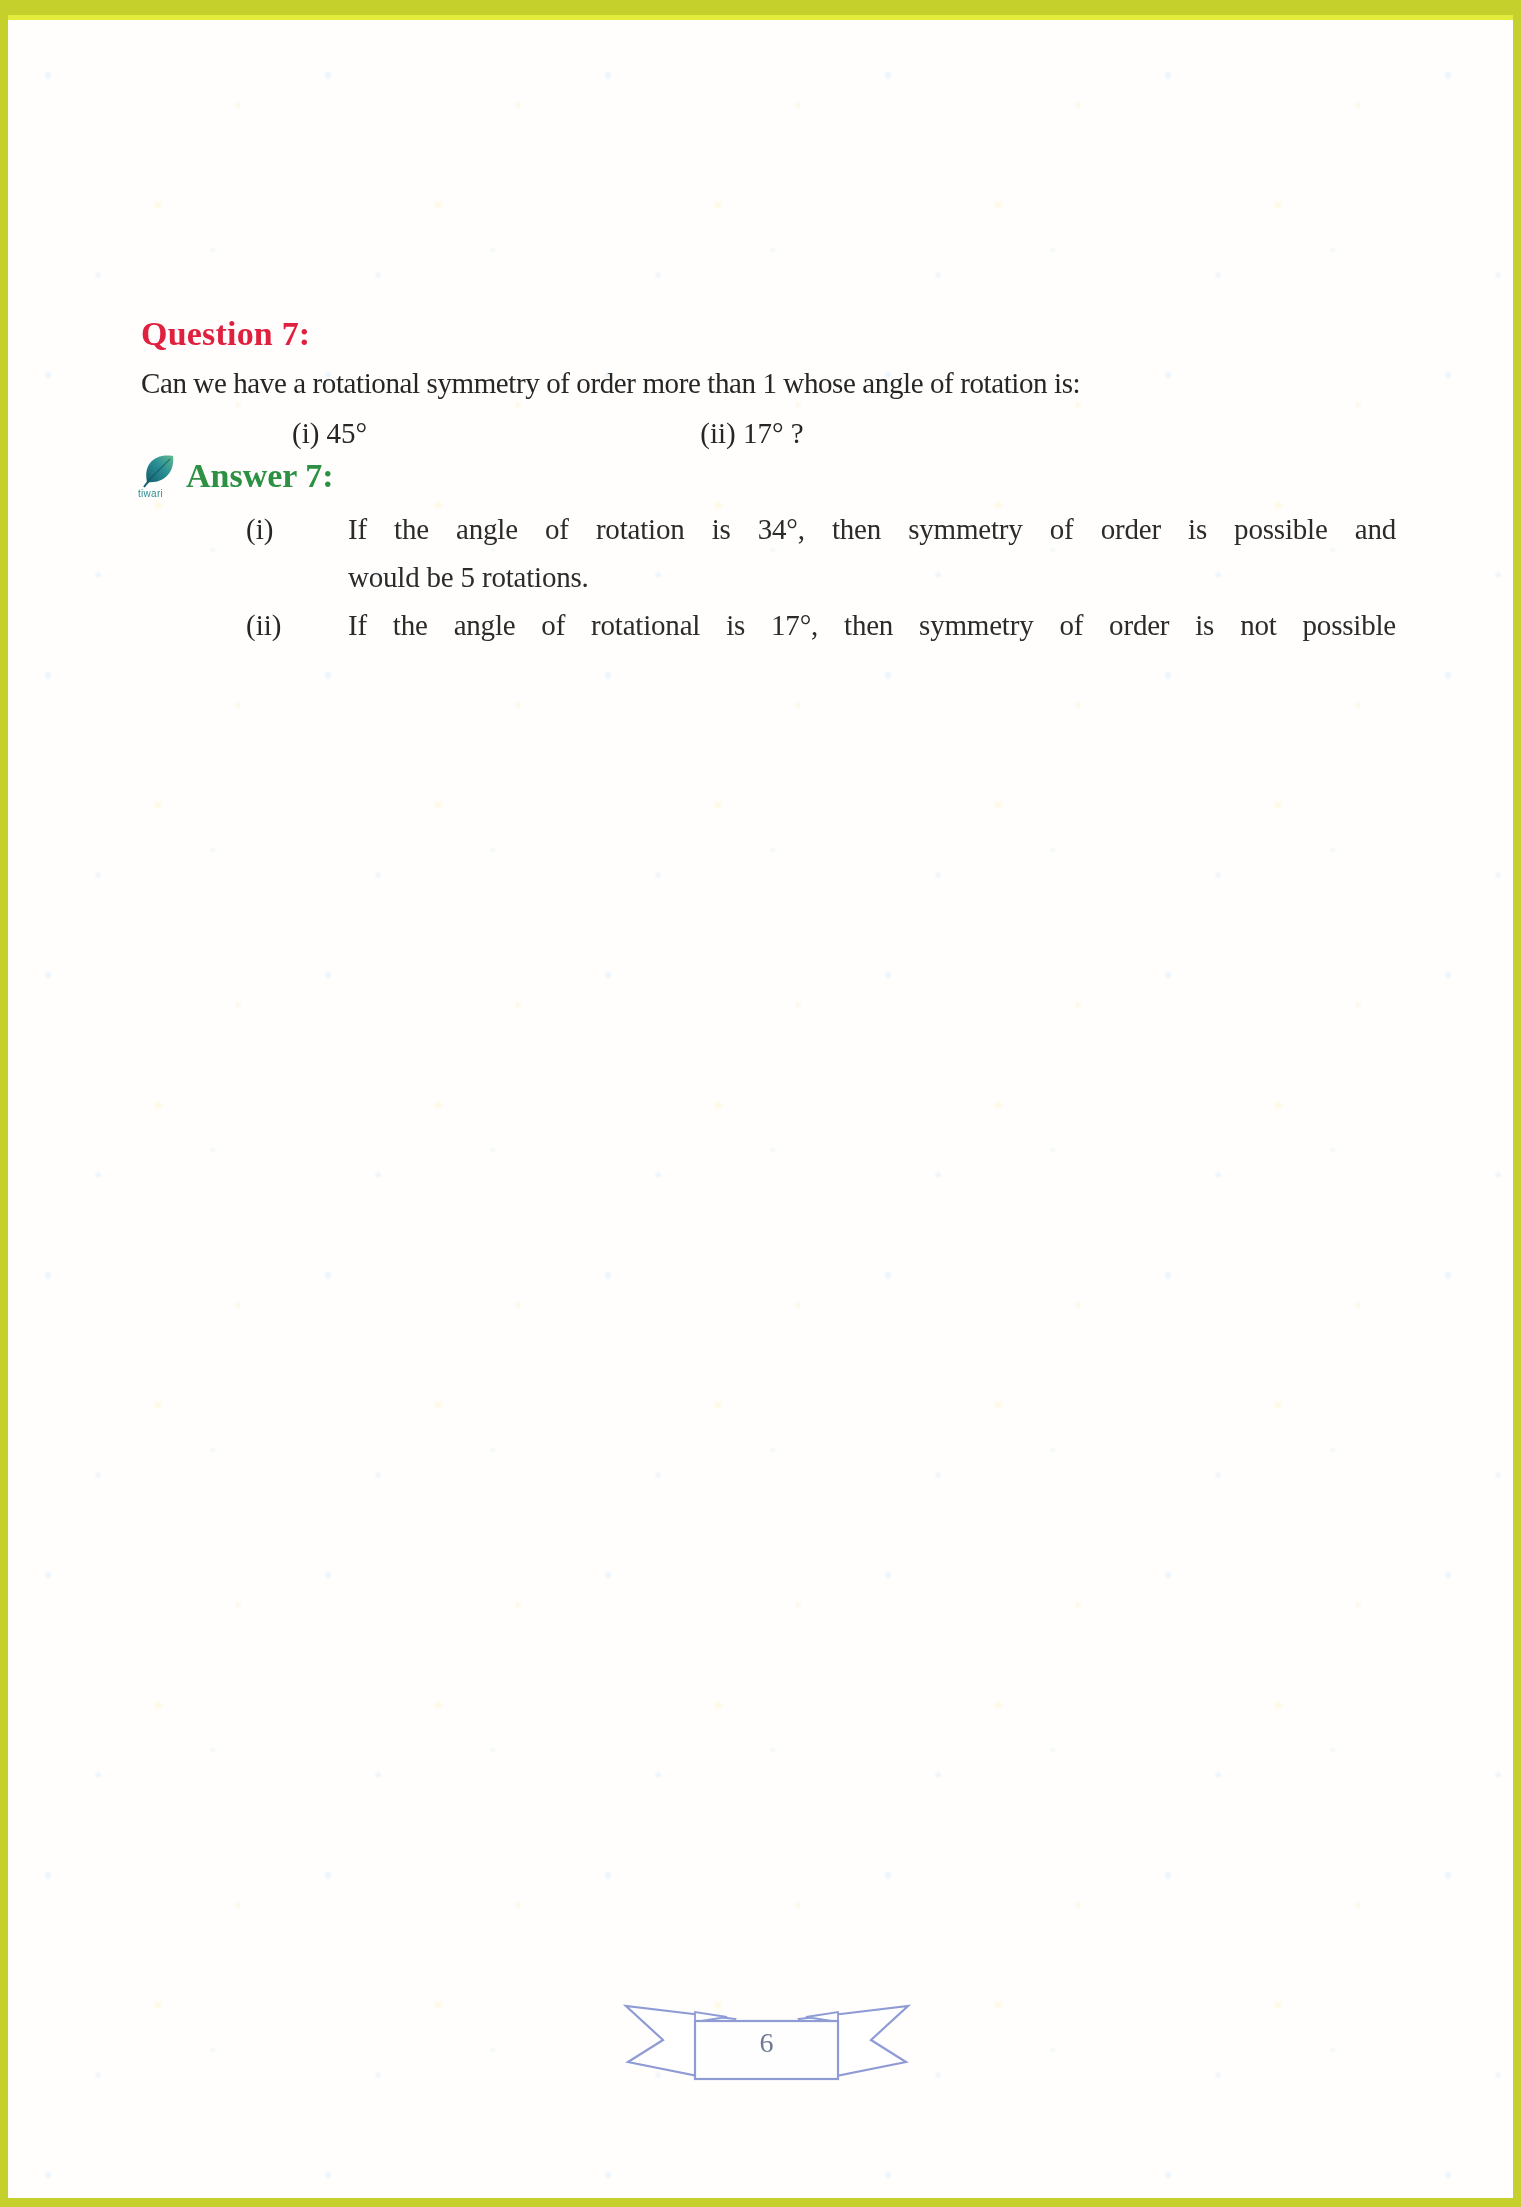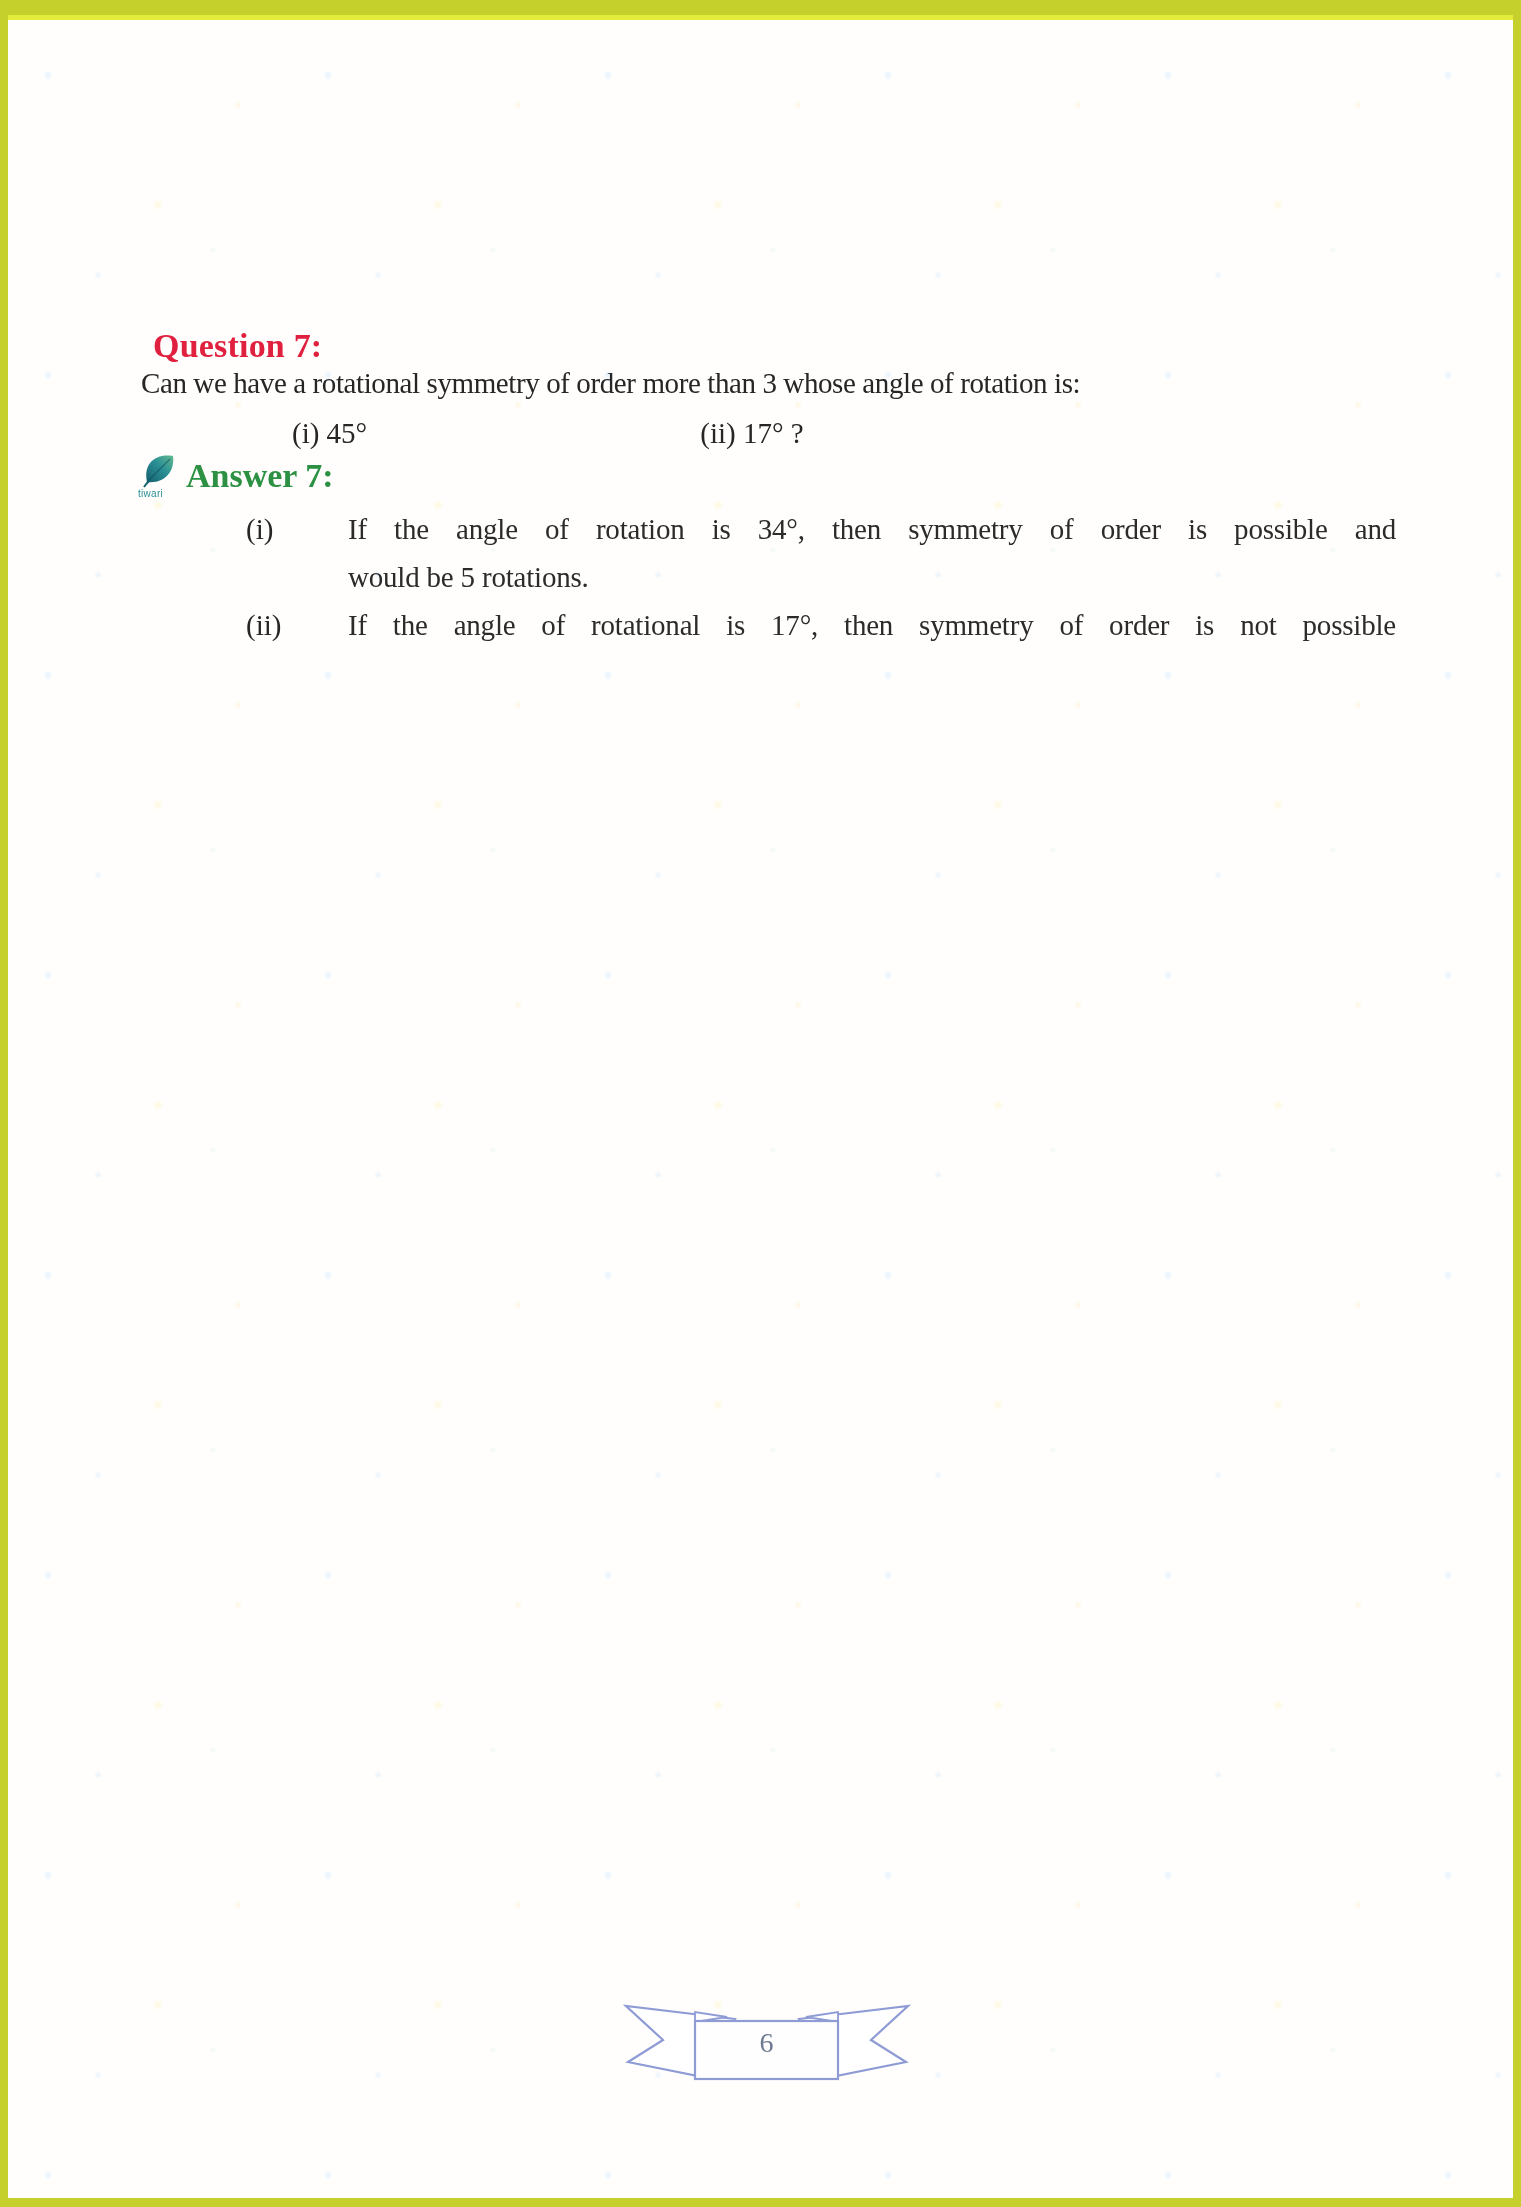--- a/index.html
+++ b/index.html
@@ -35,21 +35,21 @@
     position: absolute;
     top: 0; left: 0; right: 0;
     height: 5px;
     background: #e3ec3d;
   }
   .content { position: absolute; inset: 0; }
 
   .q-head {
     position: absolute;
     left: 133px; top: 300px;
-    margin: 12px;
+    margin: 0;
     font-size: 34px;
     font-weight: bold;
     color: #e0203f;
     letter-spacing: 0.2px;
   }
   .q-text {
     position: absolute;
     left: 133px; top: 352px;
     width: 1260px;
     margin: 0;
@@ -146,21 +146,21 @@
 </head>
 <body>
 
 <div class="paper">
   <div class="top-edge"></div>
 
   <main class="content">
 
     <h1 class="q-head">Question 7:</h1>
 
-    <p class="q-text">Can we have a rotational symmetry of order more than 3 whose angle of rotation is:</p>
+    <p class="q-text">Can we have a rotational symmetry of order more than 1 whose angle of rotation is:</p>
 
     <div class="options">
       <span class="opt opt-1">(i) 45°</span>
       <span class="opt opt-2">(ii) 17° ?</span>
     </div>
 
     <div class="ans-head-row">
       <span class="logo">
         <svg width="40" height="40" viewBox="0 0 40 40">
           <defs>

